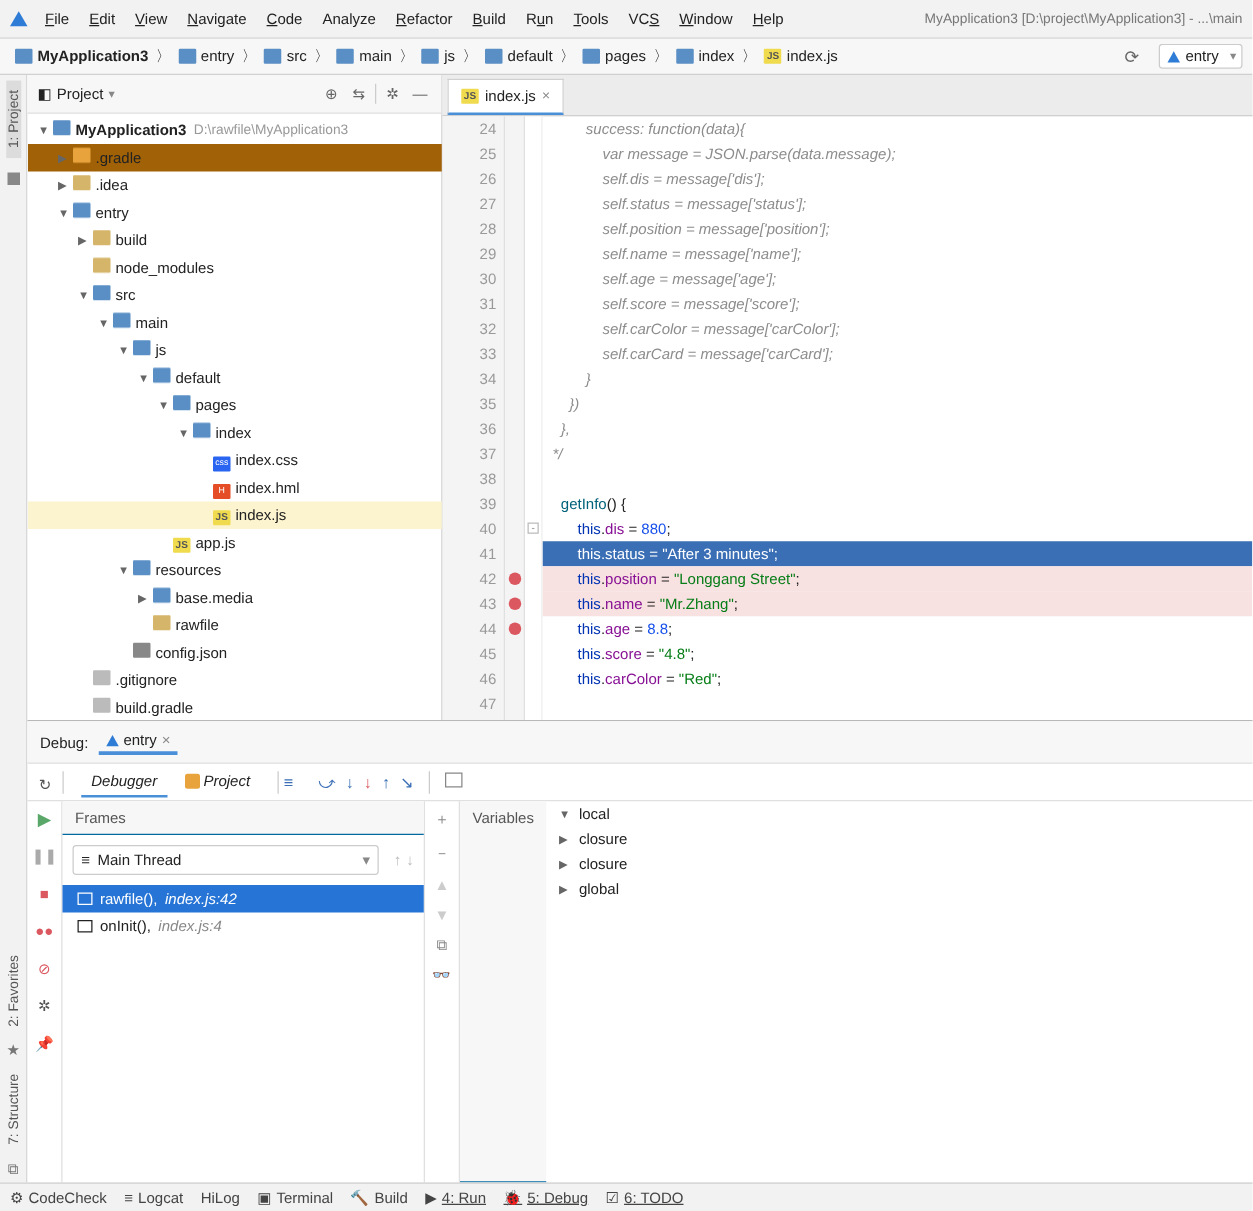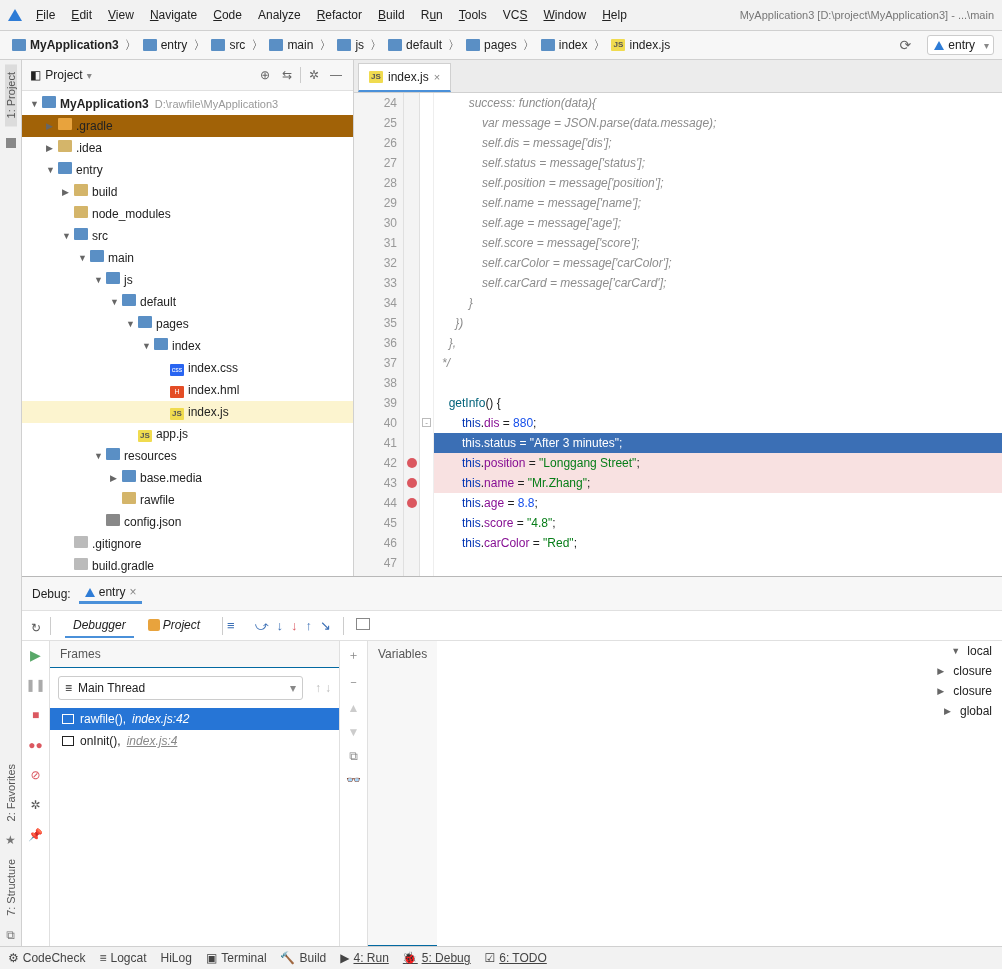--- a/index.html
+++ b/index.html
@@ -95,26 +95,26 @@
 .stepicons .tbl { width:14px; height:12px; border:1px solid #888; display:inline-block;}
 .debug-body { flex:1; display:flex; min-height:0;}
 .frames-panel { width: 290px; border-right:1px solid #e0e0e0; display:flex; flex-direction:column;}
 .panel-title { padding:6px 10px; border-bottom:1px solid #0369a1; color:#555; background:#f7f7f7;}
 .thread-combo { margin:8px; border:1px solid #ccc; padding:4px 6px; display:flex; align-items:center; gap:6px; border-radius:3px;}
 .thread-combo .dd { margin-left:auto; color:#888;}
 .frame-list { flex:1;}
 .frame-row { padding:4px 12px; display:flex; align-items:center; gap:6px; cursor:pointer;}
 .frame-row.sel { background:#2675d6; color:#fff;}
 .frame-row .loc { font-style:italic;}
-.frame-row:not(.sel) .loc { color:#888;text-decoration:underline;}
+.frame-row:not(.sel) .loc { color:#888;}
 .ficon { width:12px; height:10px; border:1px solid currentColor; display:inline-block;}
 .vars-panel { flex:1; display:flex;}
 .vars-tools { width:28px; border-right:1px solid #e0e0e0; display:flex; flex-direction:column; align-items:center; padding-top:6px; gap:10px; color:#888;}
 .vars-list { flex:1; }
-.var-row { padding:3px 10px; display:flex; align-items:center; gap:6px;justify-content:flex-end;}
+.var-row { padding:3px 10px; display:flex; align-items:center; gap:6px;}
 .var-row .arrow { font-size:9px; color:#666; width:10px;}
 .var-row .arrow.down::before { content:"▼";}
 .var-row .arrow.right::before { content:"▶";}
 .statusbar { display:flex; align-items:center; padding:4px 8px; border-top:1px solid #d0d0d0; background:#f2f2f2; gap:14px; font-size:11px; color:#444;}
 .statusbar .sitem { display:flex; align-items:center; gap:4px; cursor:pointer;}
 .statusbar .sitem.active { text-decoration: underline;}
 .logo-tri { width:0; height:0; border-left:7px solid transparent; border-right:7px solid transparent; border-bottom:12px solid #2e7cd6; display:inline-block;}
 u.mn { text-decoration: underline; }
 .reload-icon { font-size:14px; color:#666;}
 .glasses { font-size:12px; color:#888;}

